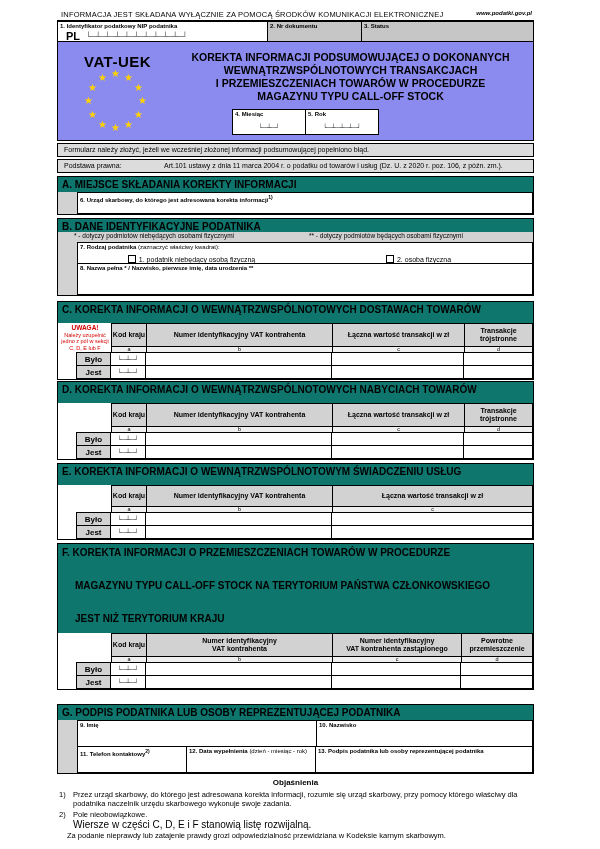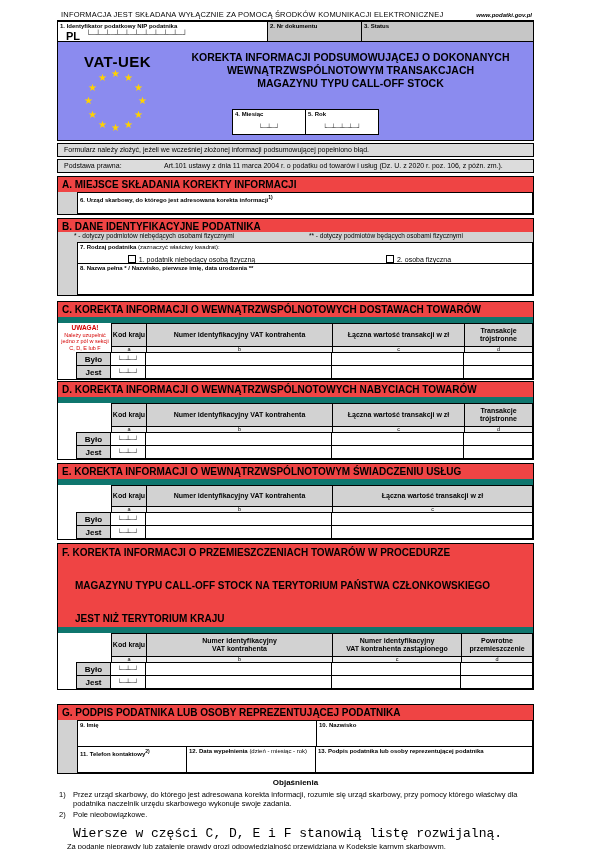--- a/index.html
+++ b/index.html
@@ -1,34 +1,34 @@
 <!DOCTYPE html>
 <html><head>
 <meta charset="utf-8">
 <style>
   html,body{margin:0;padding:0;}
   body{width:600px;height:849px;background:#ffffff;overflow:hidden;
        font-family:"Liberation Sans",sans-serif;color:#000;}
   .page{width:477px;margin:10px 0 0 57px;}
 
   
-  .top-row{display:flex;justify-content:space-between;align-items:center;
+  .top-row{display:flex;justify-content:space-between;align-items:flex-start;
            border-bottom:1.5px solid #000;padding:0 2px 1px 4px;}
   .top-notice{font-size:7.5px;letter-spacing:.2px;}
   .website{font-size:6px;font-weight:bold;font-style:italic;}
 
   
   .idrow{display:flex;height:21px;}
   .idrow .box{border:1px solid #000;box-sizing:border-box;position:relative;}
   .fld-label{font-size:6px;font-weight:bold;padding:1px 2px;line-height:7px;}
   .hint{font-weight:normal;}
   .nip-box{width:211px;background:#fff;}
   .doc-box{width:95px;background:#c6c6c6;margin-left:-1px;}
   .status-box{flex:1;background:#c6c6c6;margin-left:-1px;}
-  .nip-line{display:flex;padding-left:8px;}
+  .nip-line{display:flex;align-items:flex-end;padding-left:8px;}
   .pl{font-size:11px;font-weight:bold;margin-right:6px;line-height:10px;}
   .guide{font-family:"DejaVu Sans Mono",monospace;color:#555;font-size:8px;line-height:8px;}
 
   
   .banner{height:100px;border:1px solid #000;margin-top:-1px;background:#8b8bef;position:relative;box-sizing:border-box;}
   .form-code{position:absolute;left:26px;top:11px;font-size:15px;font-weight:bold;letter-spacing:.5px;}
   .eu{position:absolute;left:0;top:0;width:120px;height:100px;}
   .eu span{position:absolute;color:#ffd200;font-size:10px;line-height:10px;}
   .banner-title{position:absolute;left:118px;right:8px;top:9px;text-align:center;
                 font-size:10.5px;font-weight:bold;line-height:13px;}
@@ -37,21 +37,21 @@
   .pcell .guide{position:absolute;bottom:2px;left:0;right:0;text-align:center;font-size:7px;}
 
   
   .strip{border:1px solid #000;background:#dcdcdc;margin-top:2px;font-size:7px;
          padding:2px 6px;display:flex;line-height:8px;}
   .legal-label{width:100px;}
   .legal-text{flex:1;}
 
   
   .section{border:1px solid #000;margin-top:3px;background:#fff;}
-  .sec-head{background:#ef4444;font-size:10px;font-weight:bold;padding:2px 4px;line-height:11px;}
+  .sec-head{background:#0f766e;font-size:10px;font-weight:bold;padding:2px 4px;line-height:11px;}
   .sec-head.rule{border-bottom:6px solid #0f766e;}
   .graybody{background:#d2d2d2;}
   .wfield{background:#fff;border:1px solid #000;margin-left:19px;box-sizing:border-box;position:relative;}
   .legend{display:flex;font-size:6.5px;font-weight:normal;padding:0 0 2px 16px;line-height:8px;}
   .legend .l1{width:235px;}
   .opts{display:flex;margin-top:3px;font-size:7px;}
   .opts .half{flex:1;text-align:center;}
   .chk{display:inline-block;width:6px;height:6px;border:1px solid #000;background:#fff;
        vertical-align:-1px;margin-right:3px;}
 
@@ -86,21 +86,21 @@
   .gcell + .gcell{margin-left:-1px;}
 
   sup{font-size:5px;}
 
   
   .foot{margin-top:4px;}
   .center-b{text-align:center;font-size:8px;font-weight:bold;line-height:10px;}
   .fn{display:flex;font-size:7.5px;line-height:9px;margin-top:2px;}
   .fn .num{width:16px;padding-left:2px;box-sizing:border-box;}
   .fn .txt{flex:1;padding-right:6px;}
-  .rows-note{font-size:13px;padding-left:16px;margin-top:7px;font-family:Liberation Mono, monospace;}
+  .rows-note{font-size:10px;padding-left:16px;margin-top:0;}
   .caution-text{font-size:7.5px;padding-left:10px;margin-top:1px;}
   .bottom-box{margin-top:12px;margin-left:auto;width:105px;height:17px;border:2px solid #000;
               display:flex;box-sizing:content-box;}
   .bb-code{flex:1;display:flex;align-items:center;justify-content:center;
            font-size:10.5px;font-weight:bold;}
   .bb-page{width:30px;border-left:1.5px solid #000;display:flex;align-items:center;
            justify-content:center;font-size:9px;}
 </style>
 </head>
 <body>
@@ -139,21 +139,22 @@
         <span style="left:66px;top:78px">★</span>
       <span style="left:53px;top:81px">★</span>
         <span style="left:40px;top:78px">★</span>
       <span style="left:30px;top:68px">★</span>
         <span style="left:26px;top:54px">★</span>
       <span style="left:30px;top:41px">★</span>
         <span style="left:40px;top:31px">★</span>
     </div>
     <div class="banner-title">
       <div>KOREKTA INFORMACJI PODSUMOWUJĄCEJ O DOKONANYCH</div>
-      <div>WEWNĄTRZWSPÓLNOTOWYM TRANSAKCJACH</div>
+      <div>WEWNĄTRZWSPÓLNOTOWYCH TRANSAKCJACH</div>
+      <div>I PRZEMIESZCZENIACH TOWARÓW W PROCEDURZE</div>
       <div>MAGAZYNU TYPU CALL-OFF STOCK</div>
     </div>
     <div class="period">
       <div class="pcell">
         <div class="fld-label">4. Miesiąc</div>
         <div class="guide">└─┴─┘</div>
       </div>
       <div class="pcell">
         <div class="fld-label">5. Rok</div>
         <div class="guide">└─┴─┴─┴─┘</div>

